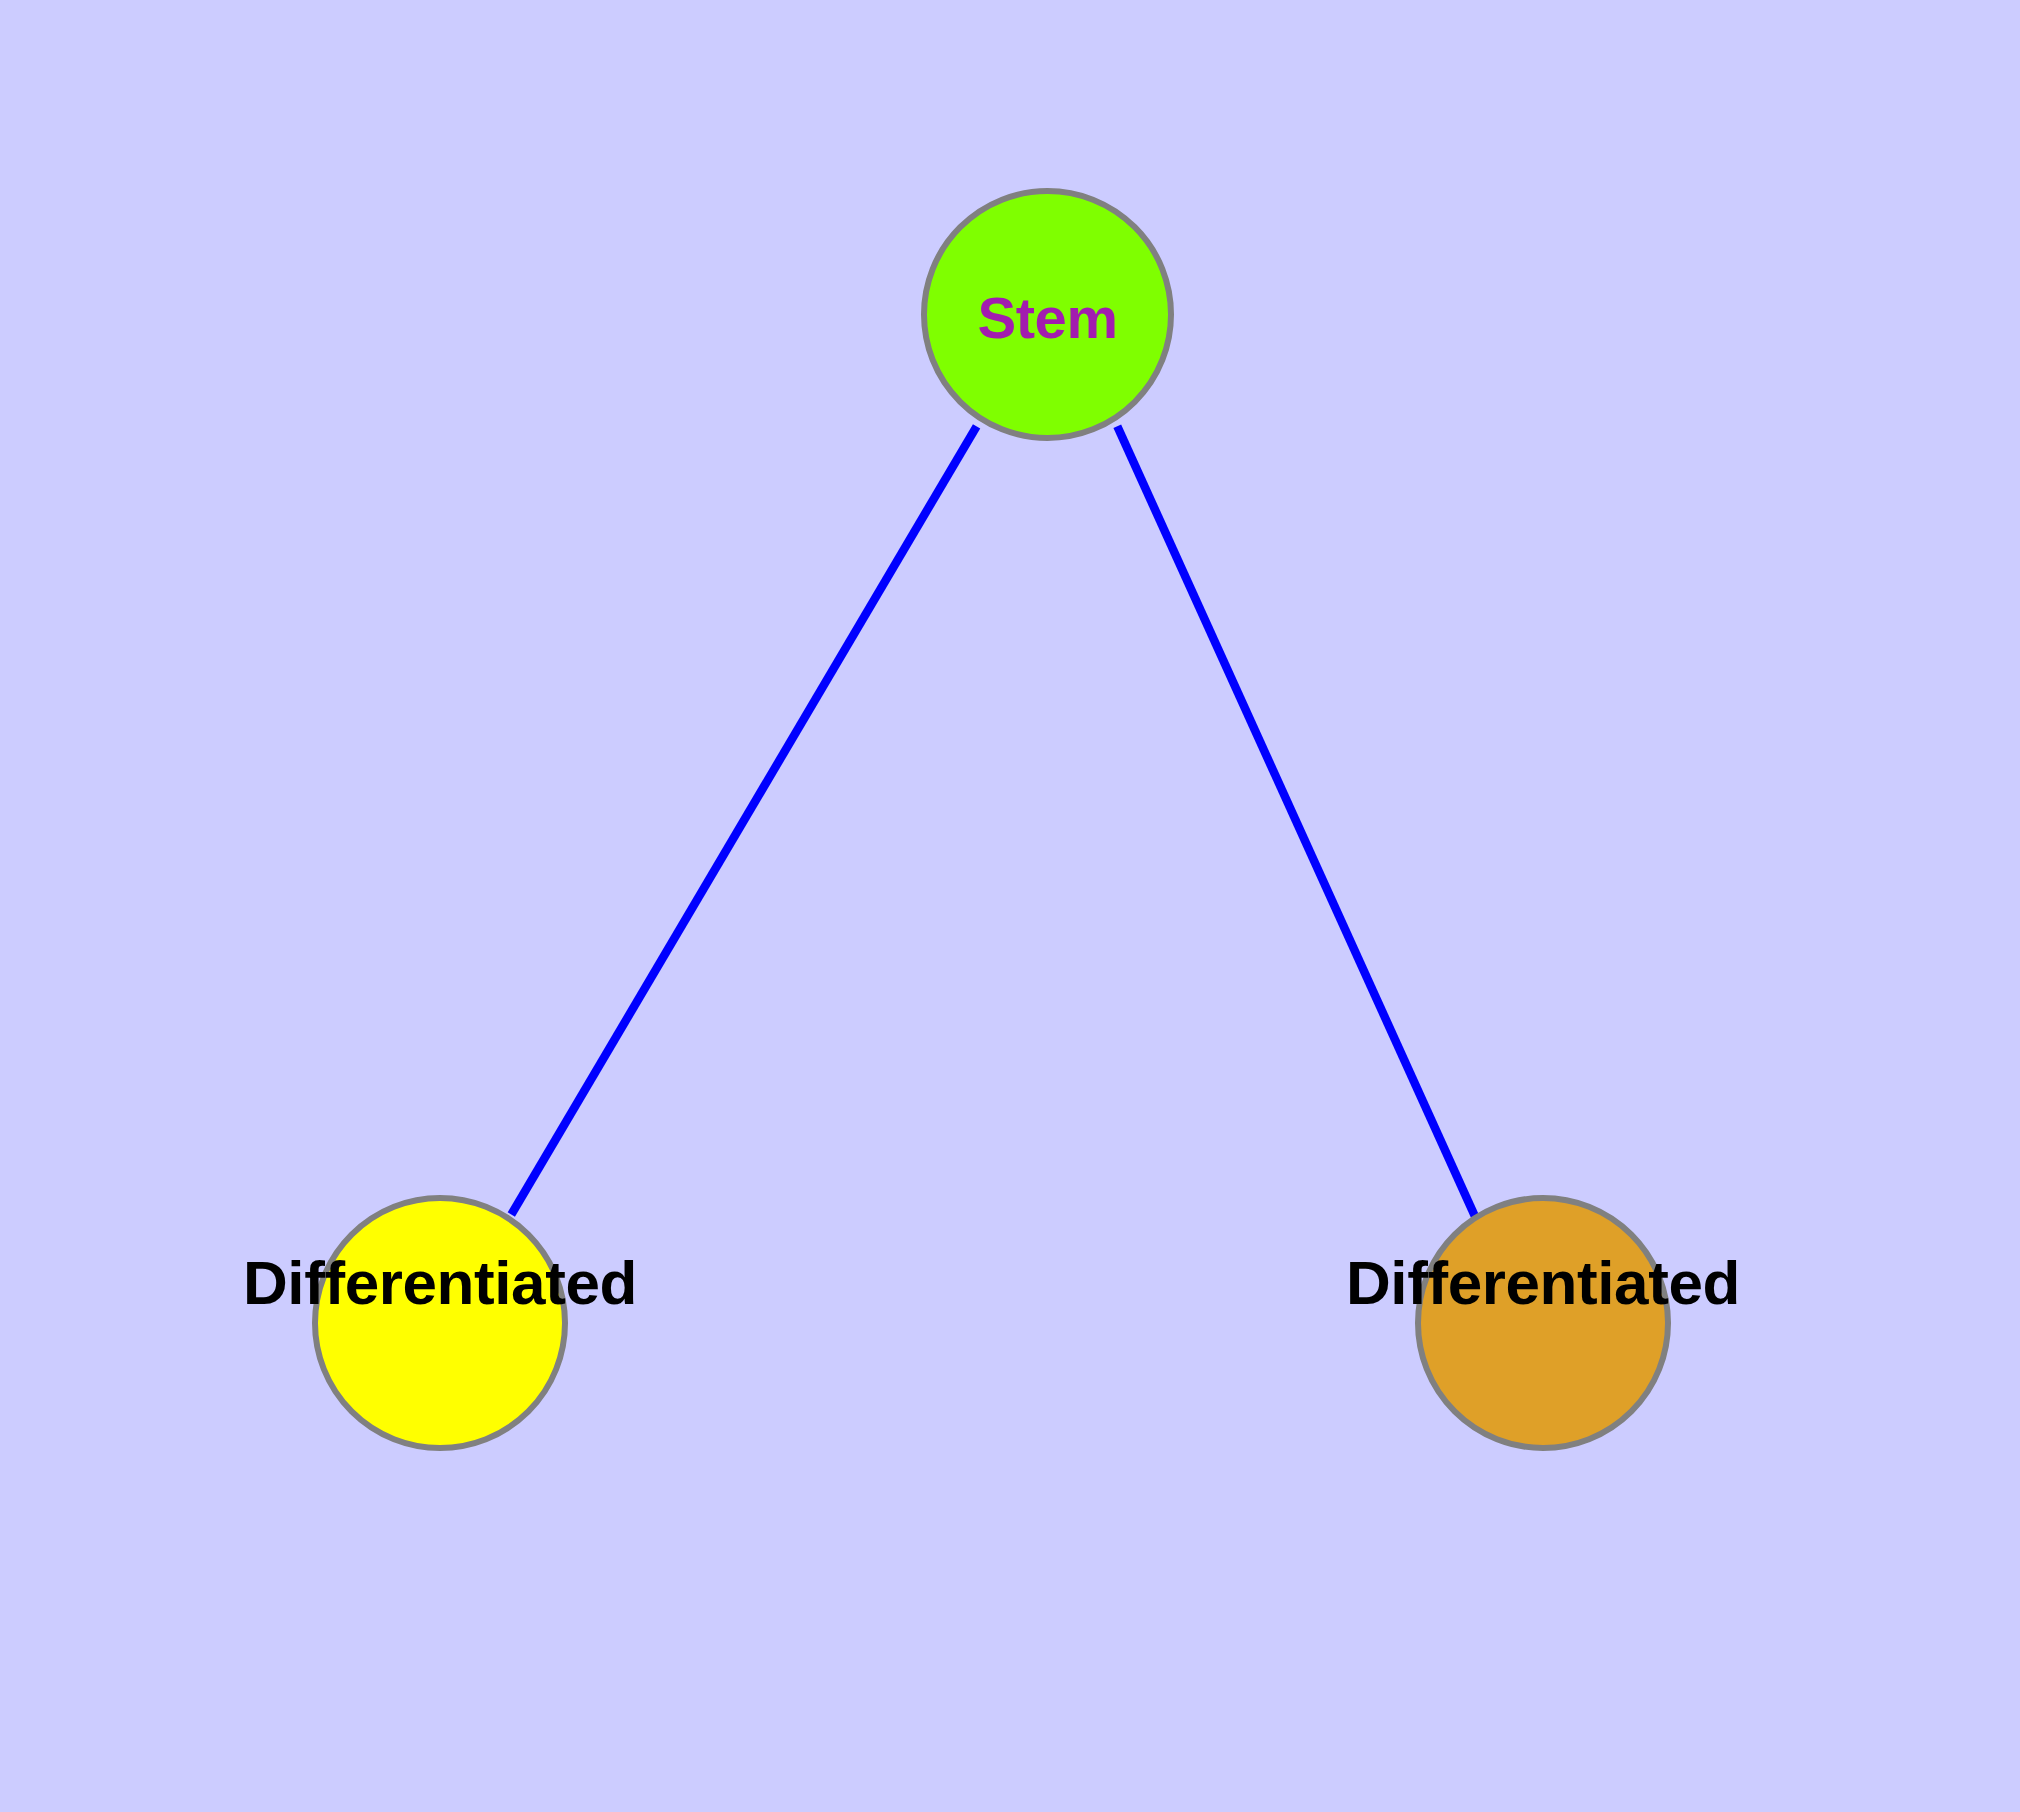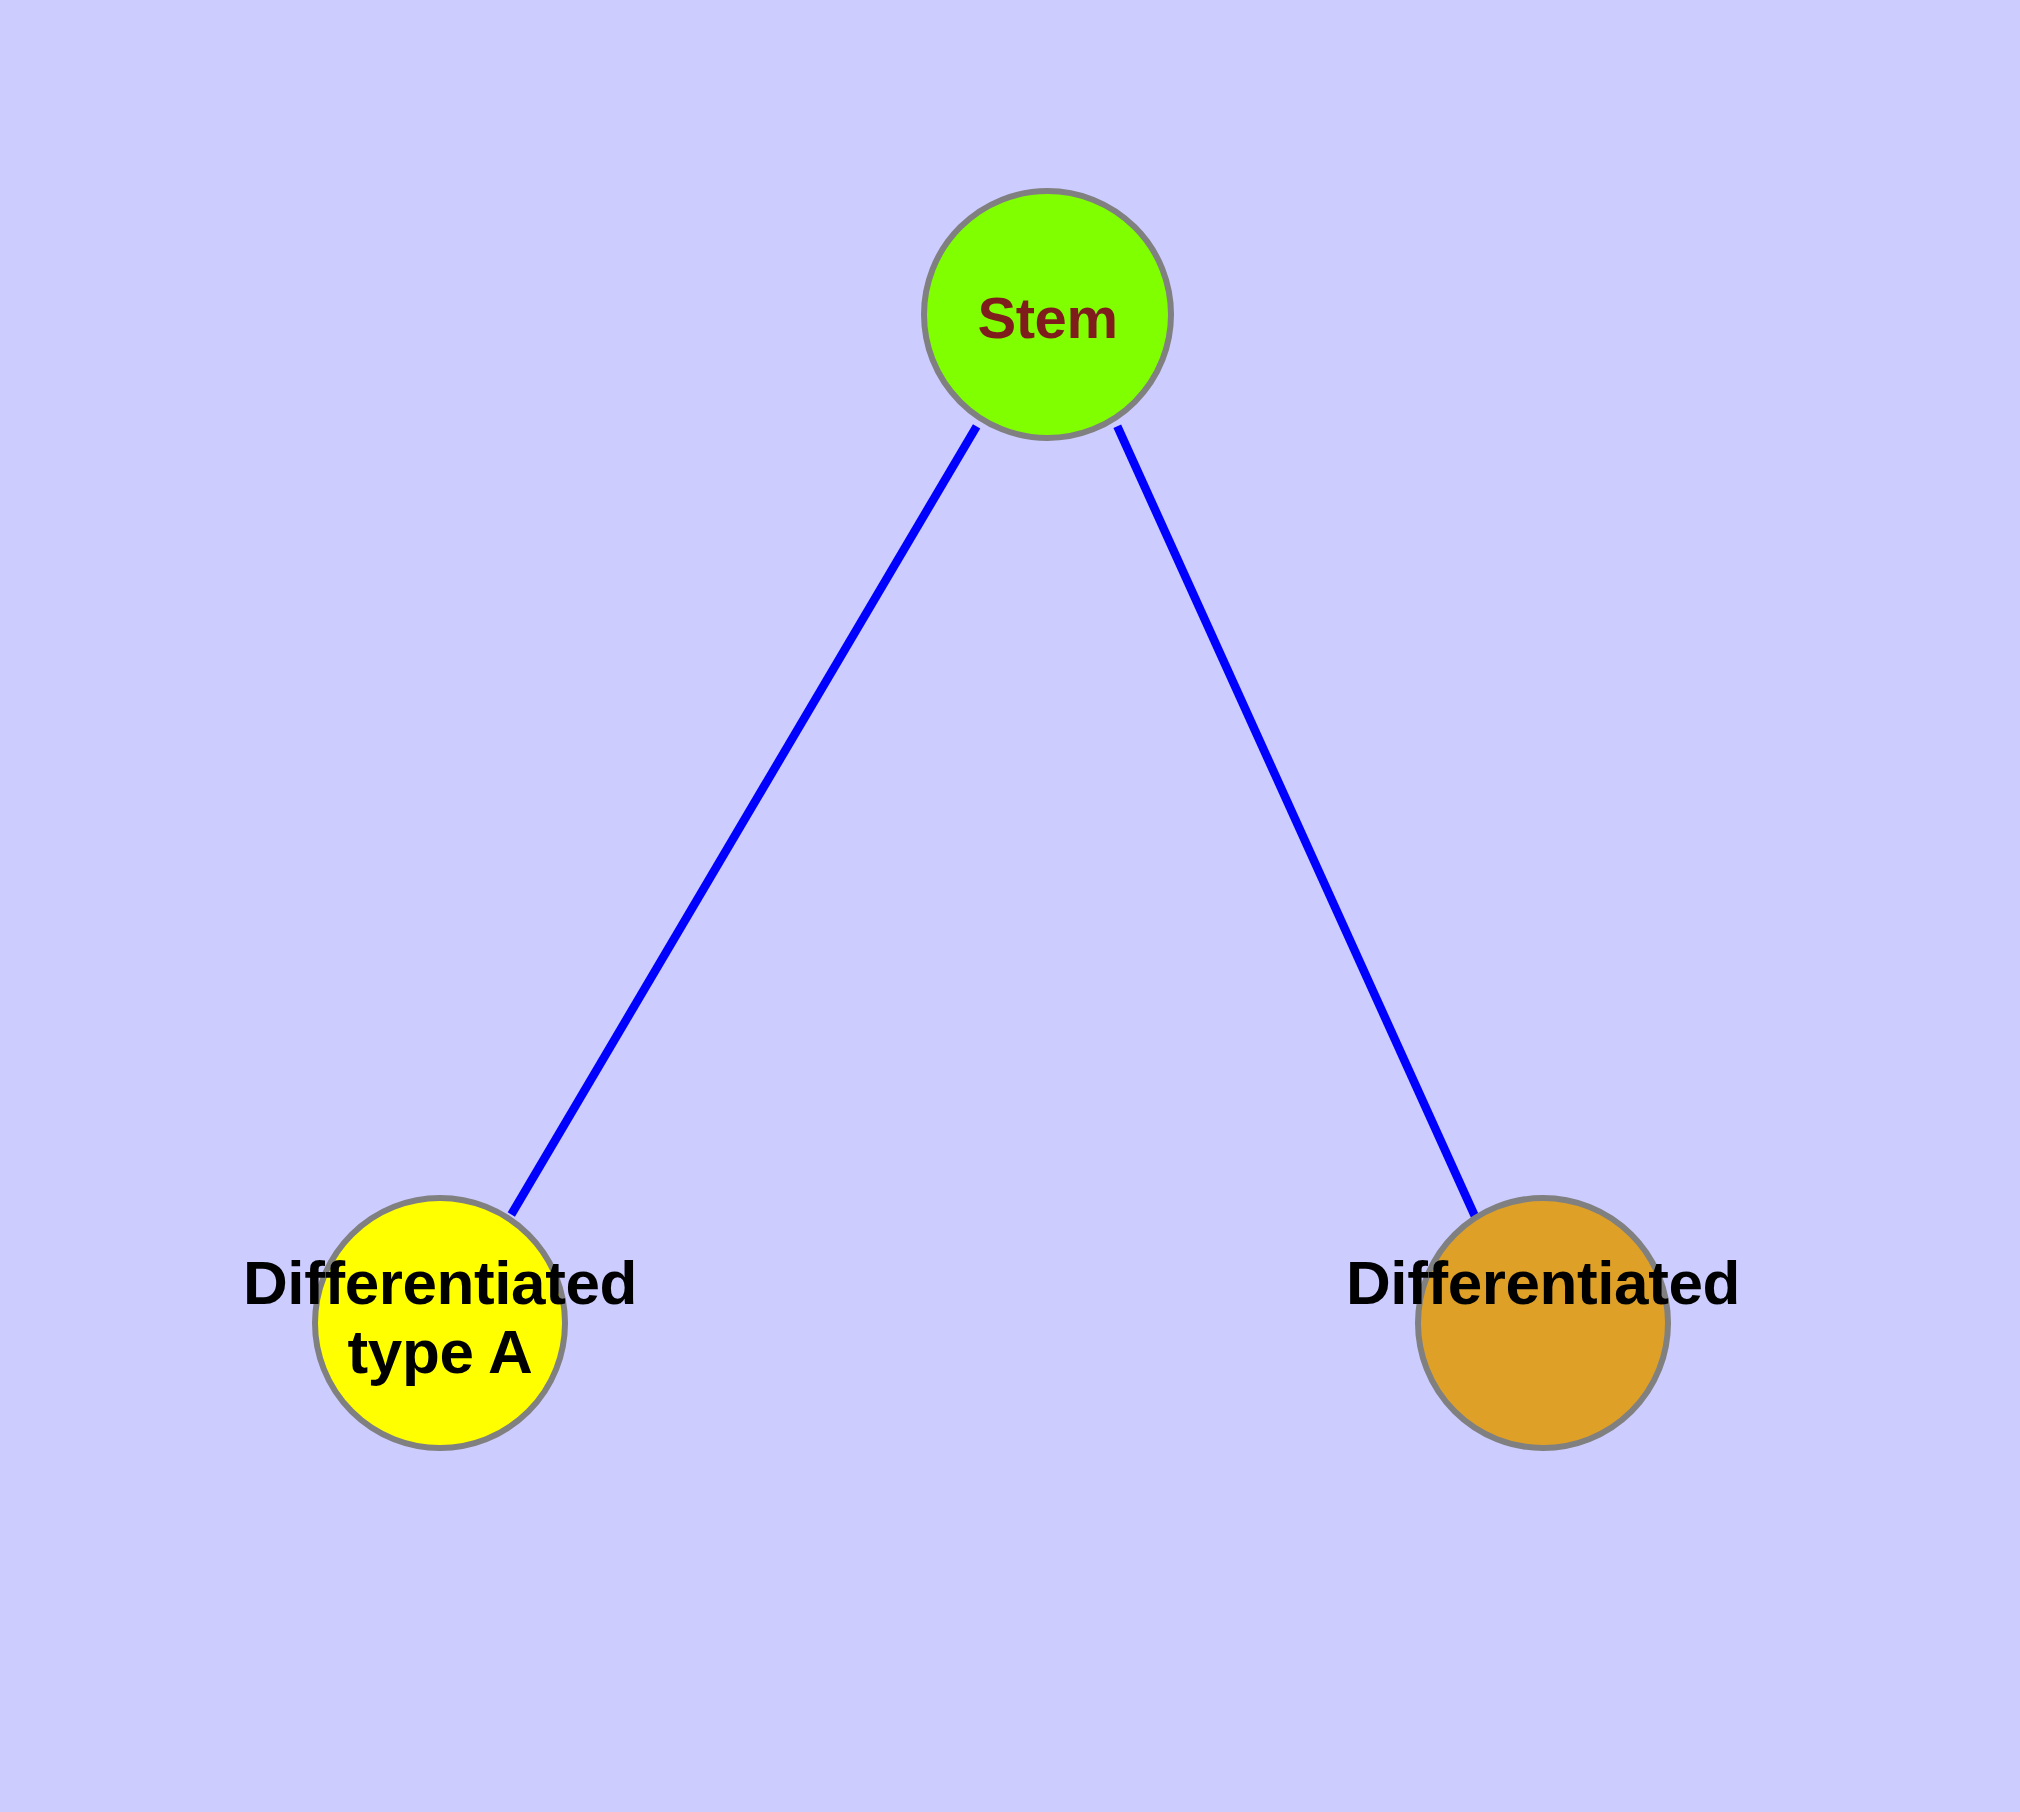--- a/index.html
+++ b/index.html
@@ -93,27 +93,26 @@
     <line id="edge-stem-diff-a" x1="1152" y1="503" x2="603" y2="1433" stroke="#0000ff" stroke-width="10" stroke-linecap="butt"></line>
     <line id="edge-stem-diff-b" x1="1318" y1="503" x2="1740" y2="1435" stroke="#0000ff" stroke-width="10" stroke-linecap="butt"></line>
   </svg>
 
   <div class="graph-node" id="node-stem" style="left: 921px; top: 188px; width: 253px; height: 253px; background: rgb(127, 255, 0); border-color: rgb(128, 128, 128);"></div>
 
   <div class="graph-node" id="node-diff-a" style="left: 312px; top: 1195px; width: 256px; height: 256px; background: rgb(255, 255, 0); border-color: rgb(128, 128, 128);"></div>
 
   <div class="graph-node" id="node-diff-b" style="left: 1415px; top: 1195px; width: 256px; height: 256px; background: rgb(223, 160, 40); border-color: rgb(128, 128, 128);"></div>
 
-  <div class="node-label" id="label-stem" style="color: #7f1d1d;">
+  <div class="node-label" id="label-stem" style="color: #a21caf;">
     <div>Stem</div>
   </div>
 
   <div class="node-label" id="label-diff-a" style="color: rgb(0, 0, 0);">
     <div>Differentiated</div>
-    <div>type A</div>
   </div>
 
   <div class="node-label" id="label-diff-b" style="color: rgb(0, 0, 0);">
     <div>Differentiated</div>
   </div>
 
 </div>
 
 
 </body></html>

